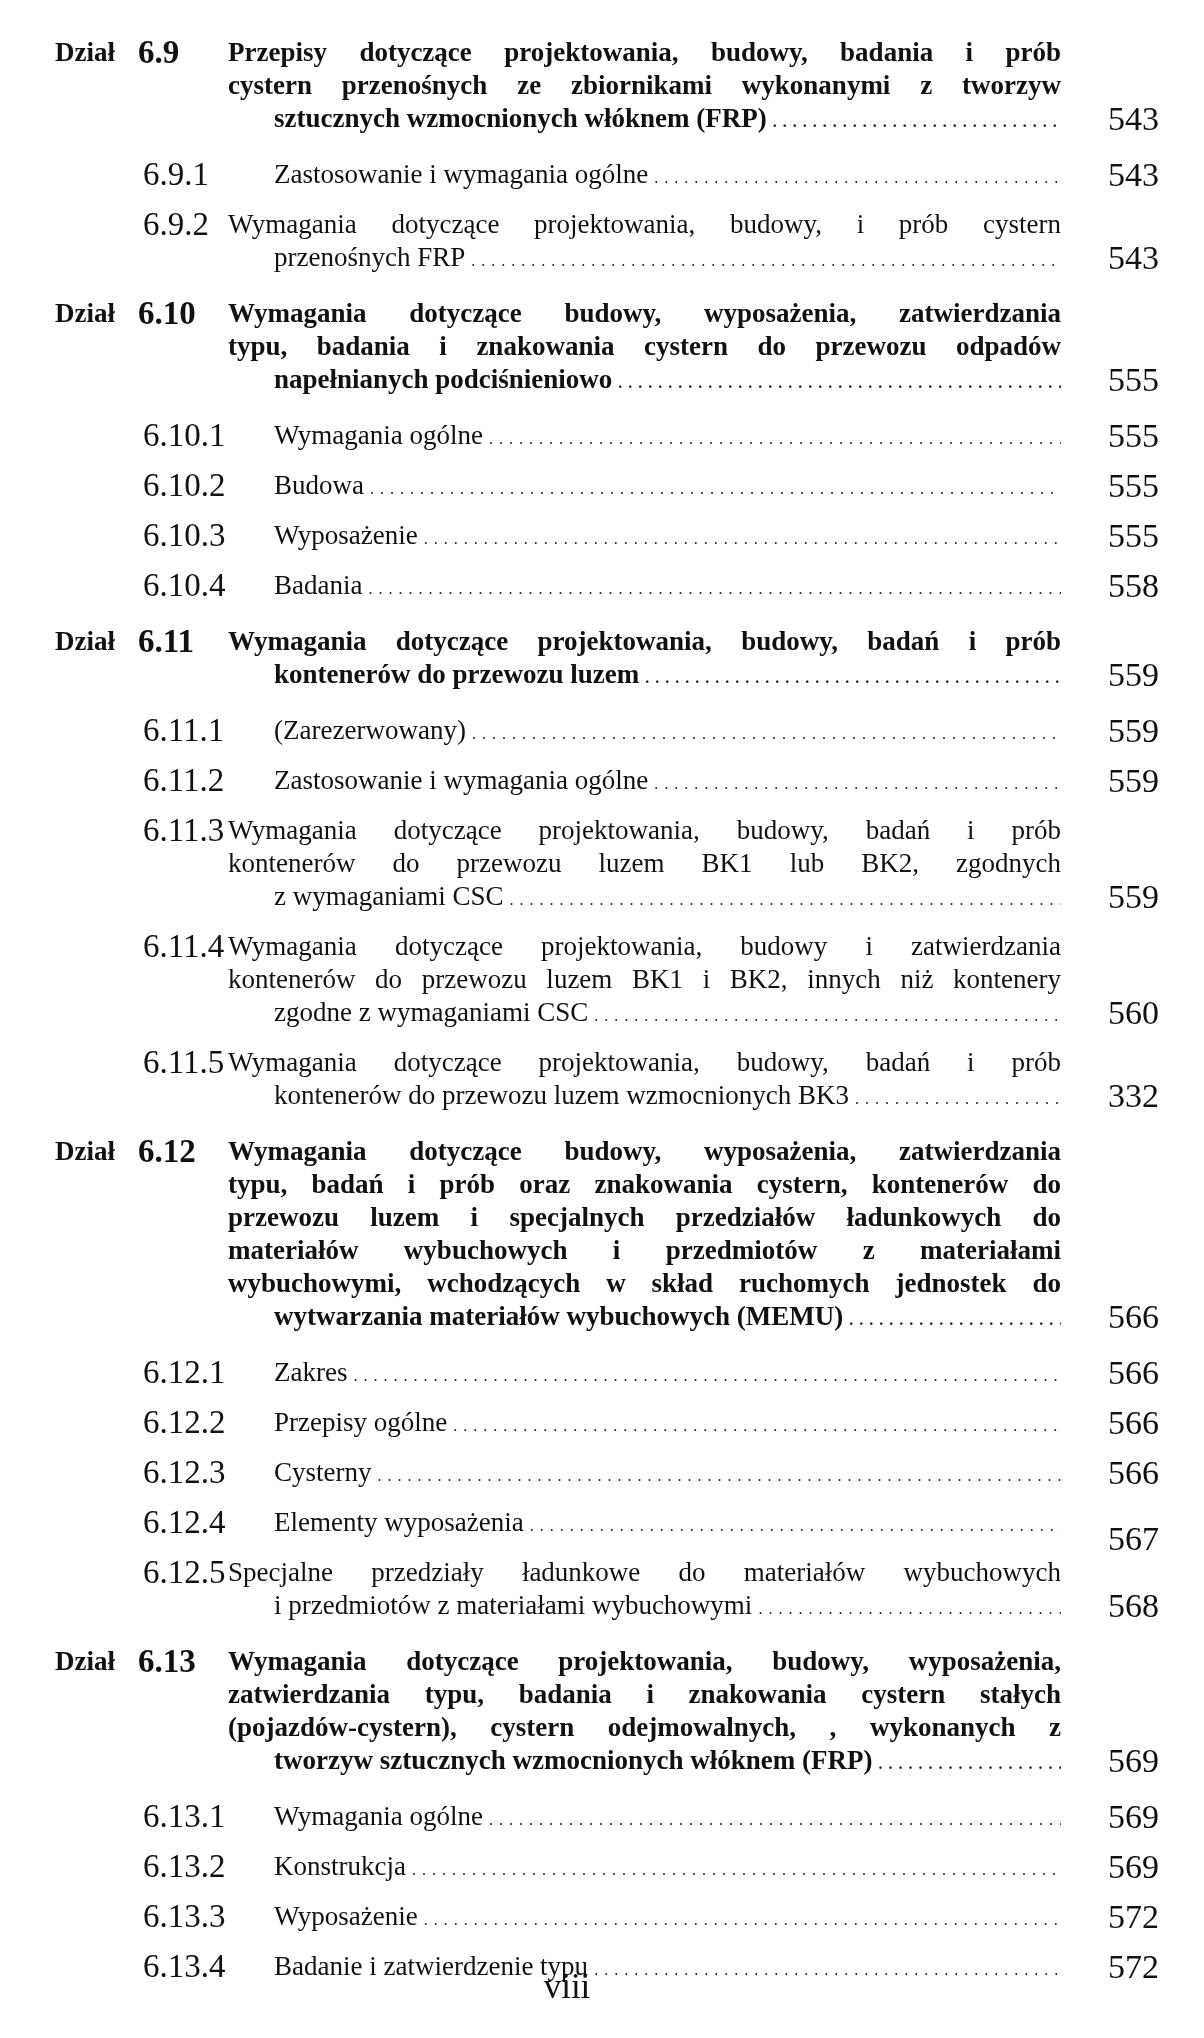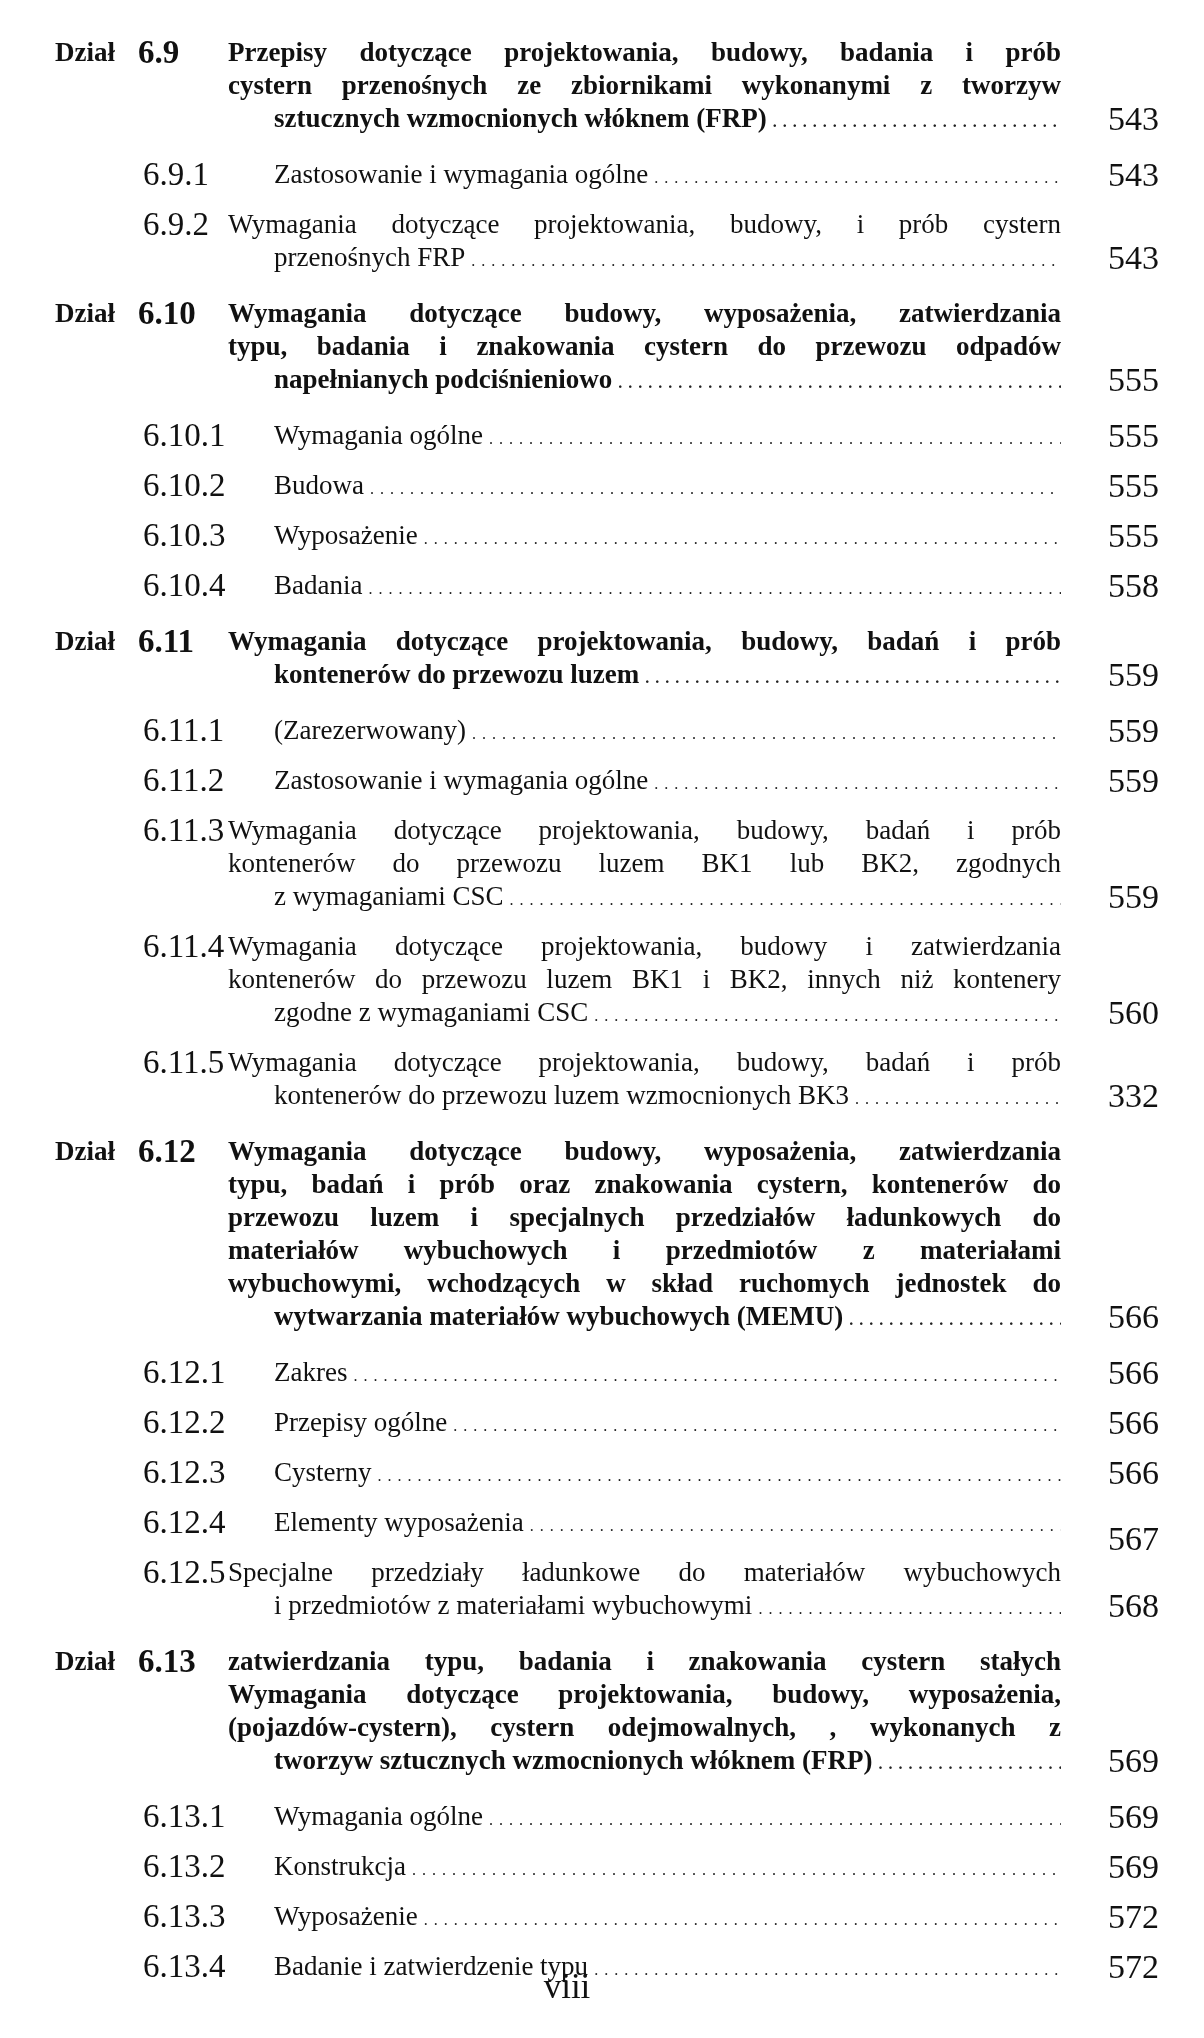--- a/index.html
+++ b/index.html
@@ -260,22 +260,22 @@
           <span class="txt">i przedmiotów z materiałami wybuchowymi</span>
           <span class="leader">. . . . . . . . . . . . . . . . . . . . . . . . . . . . . . . . . . . . . . . . . . . . . . . . . . . . . . . . . . . . . . . . . . . . . . . . . . . . . . . . . . . . . . . . . . . . . . . . . . . . . . . . . . . . . . . . . . . . . . . . . . . . . . . . . . . . . . . . . . . . . . . . . . . . . . . . . . . . . . . . . . . . . . . . . . . . . . . . . . . . . . . . . . . . . . . . . . . . . . . . </span>
         </div>
       </div>
       <span class="page" style="top: 33px;">568</span>
     </div>
     <div class="entry section" style="top: 1645px;">
       <span class="prefix">Dział</span>
       <span class="num">6.13</span>
       <div class="body">
+        <div class="line">Wymagania dotyczące projektowania, budowy, wyposażenia,</div>
         <div class="line">zatwierdzania typu, badania i znakowania cystern stałych</div>
-        <div class="line">Wymagania dotyczące projektowania, budowy, wyposażenia,</div>
         <div class="line">(pojazdów-cystern), cystern odejmowalnych, , wykonanych z</div>
         <div class="line last">
           <span class="txt">tworzyw sztucznych wzmocnionych włóknem (FRP)</span>
           <span class="leader">. . . . . . . . . . . . . . . . . . . . . . . . . . . . . . . . . . . . . . . . . . . . . . . . . . . . . . . . . . . . . . . . . . . . . . . . . . . . . . . . . . . . . . . . . . . . . . . . . . . . . . . . . . . . . . . . . . . . . . . . . . . . . . . . . . . . . . . . . . . . . . . . . . . . . . . . . . . . . . . . . . . . . . . . . . . . . . . . . . . . . . . . . . . . . . . . . . . . . . . . </span>
         </div>
       </div>
       <span class="page" style="top: 99px;">569</span>
     </div>
     <div class="entry subsection" style="top: 1800px;">
       <span class="num">6.13.1</span>

